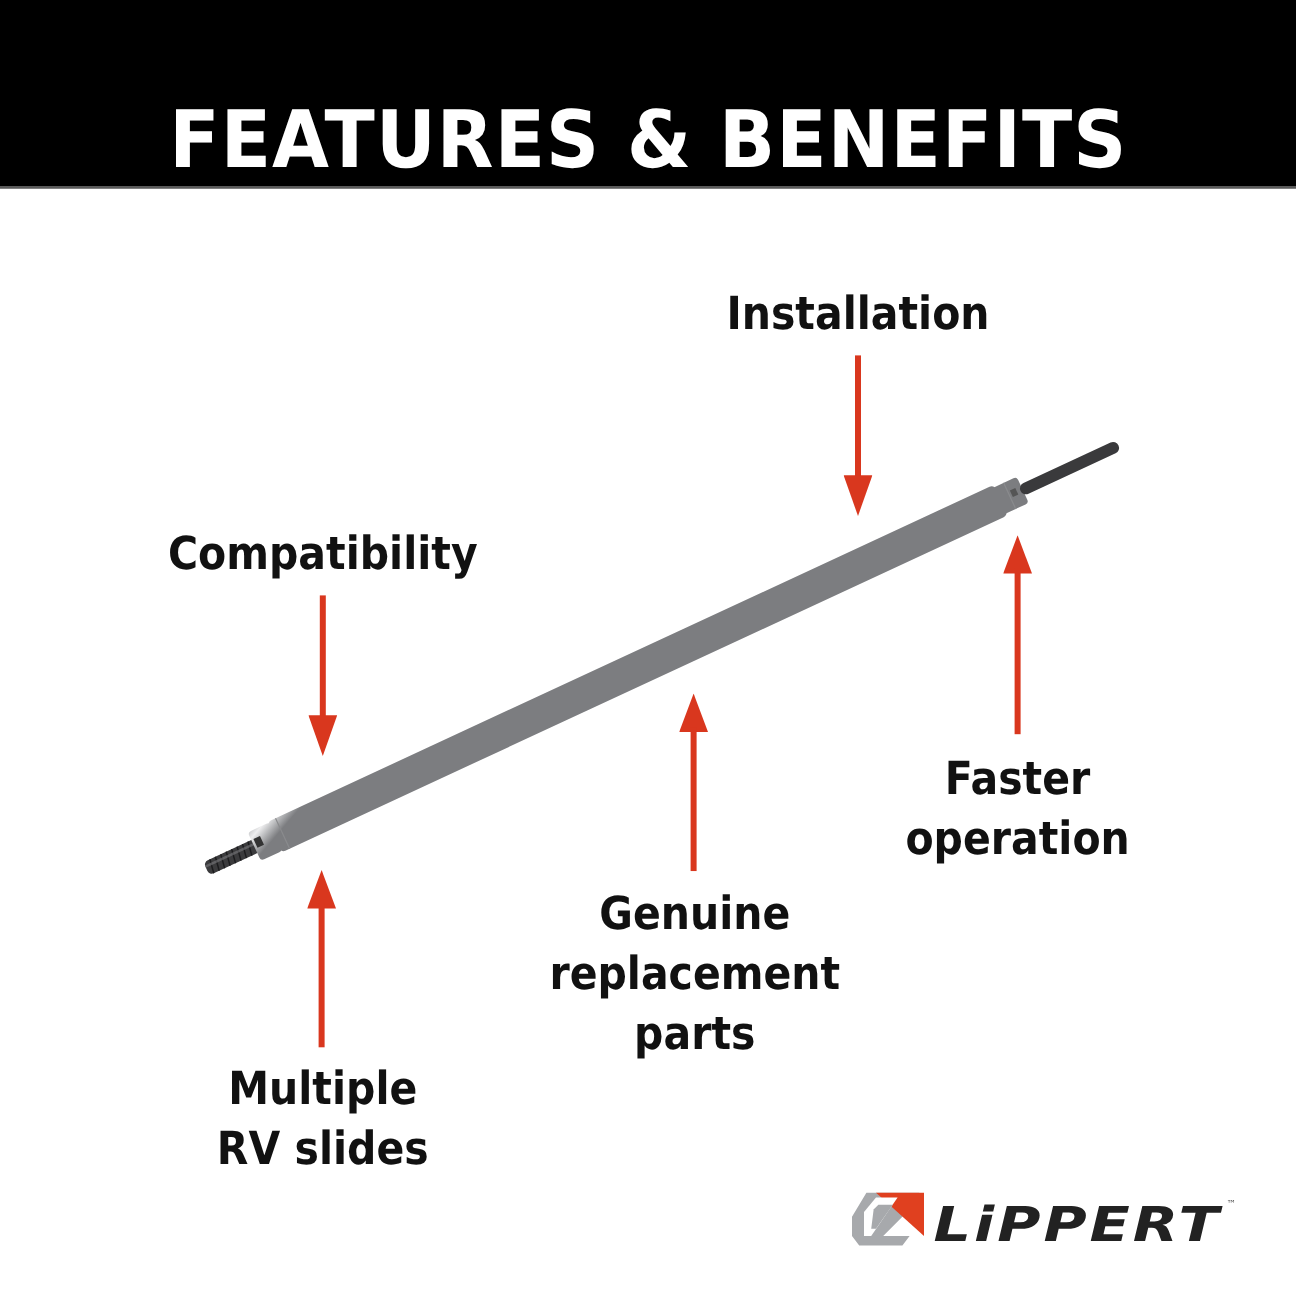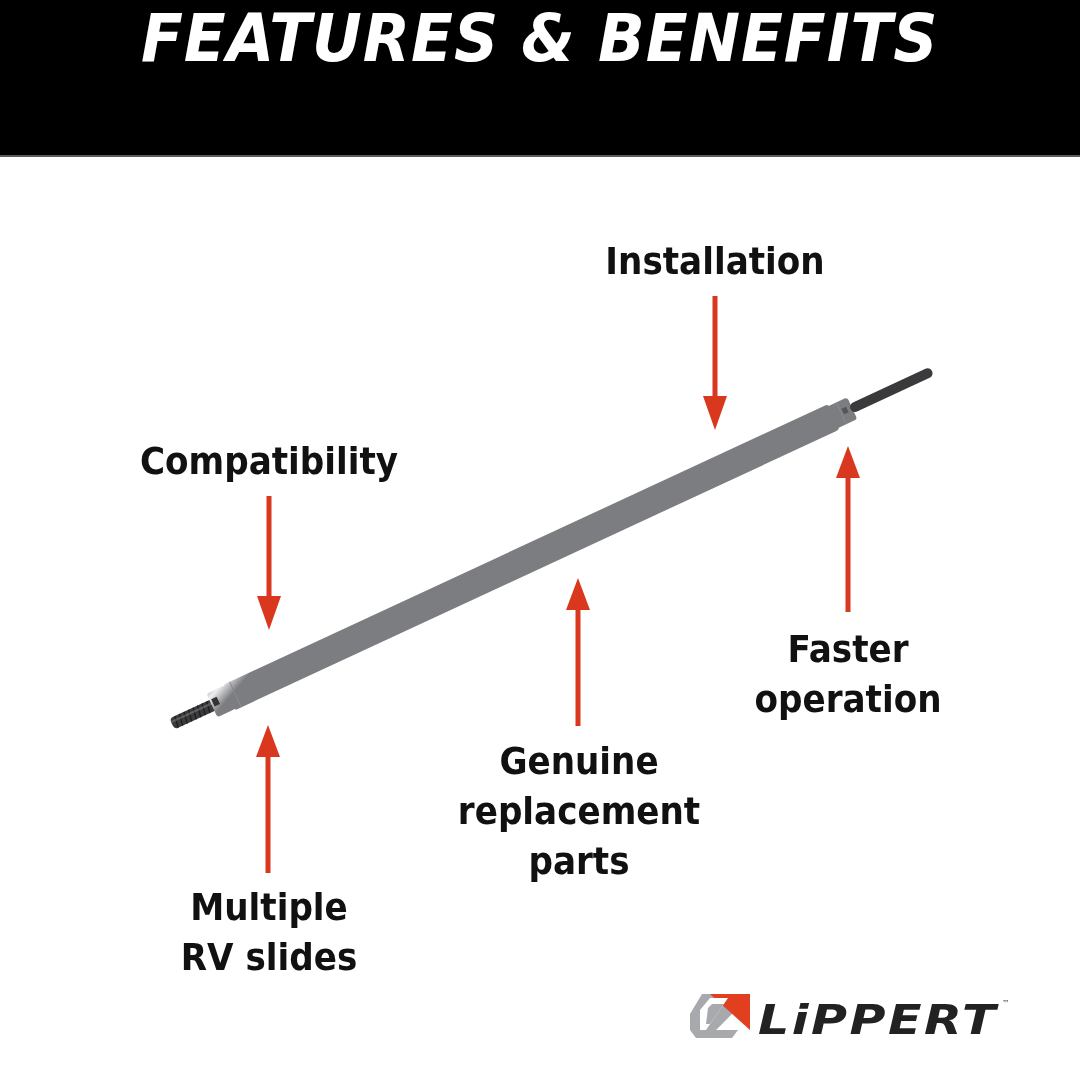--- a/index.html
+++ b/index.html
@@ -5,37 +5,37 @@
   html, body { margin: 0; padding: 0; }
   body {
     width: 1080px; height: 1080px; position: relative; overflow: hidden;
     background: #ffffff;
     font-family: "DejaVu Sans", "Liberation Sans", sans-serif;
   }
   .header {
     position: absolute; left: 0; top: 0; width: 1080px; height: 155px;
     background: #000000;
     border-bottom: 2px solid #5a5a5a;
-    display: flex; align-items: flex-start; justify-content: center; font-style: italic;
+    display: flex; align-items: flex-end; justify-content: center;
   }
   .header-title {
     color: #ffffff; font-weight: bold; font-size: 66px;
     letter-spacing: 1px; transform: scaleX(0.93);
     font-family: "DejaVu Sans", sans-serif;
   }
   .label {
     position: absolute; color: #111111; font-weight: bold;
     font-size: 38px; line-height: 50px; text-align: center;
     white-space: nowrap; transform: translateX(-50%) scaleX(0.9);
     transform-origin: center top;
     font-family: "DejaVu Sans", sans-serif;
   }
   .arrow { position: absolute; }
   .product { position: absolute; left: 0; top: 0; width: 1080px; height: 1080px; }
-  .logo { position: absolute; left: 688px; top: 990px; width: 330px; height: 52px; }
+  .logo { position: absolute; left: 708px; top: 990px; width: 330px; height: 52px; }
 </style>
 </head>
 <body>
 
 <div class="header">
   <span class="header-title">FEATURES &amp; BENEFITS</span>
 </div>
 
 <svg class="product" viewBox="0 0 1080 1080">
   <defs>

